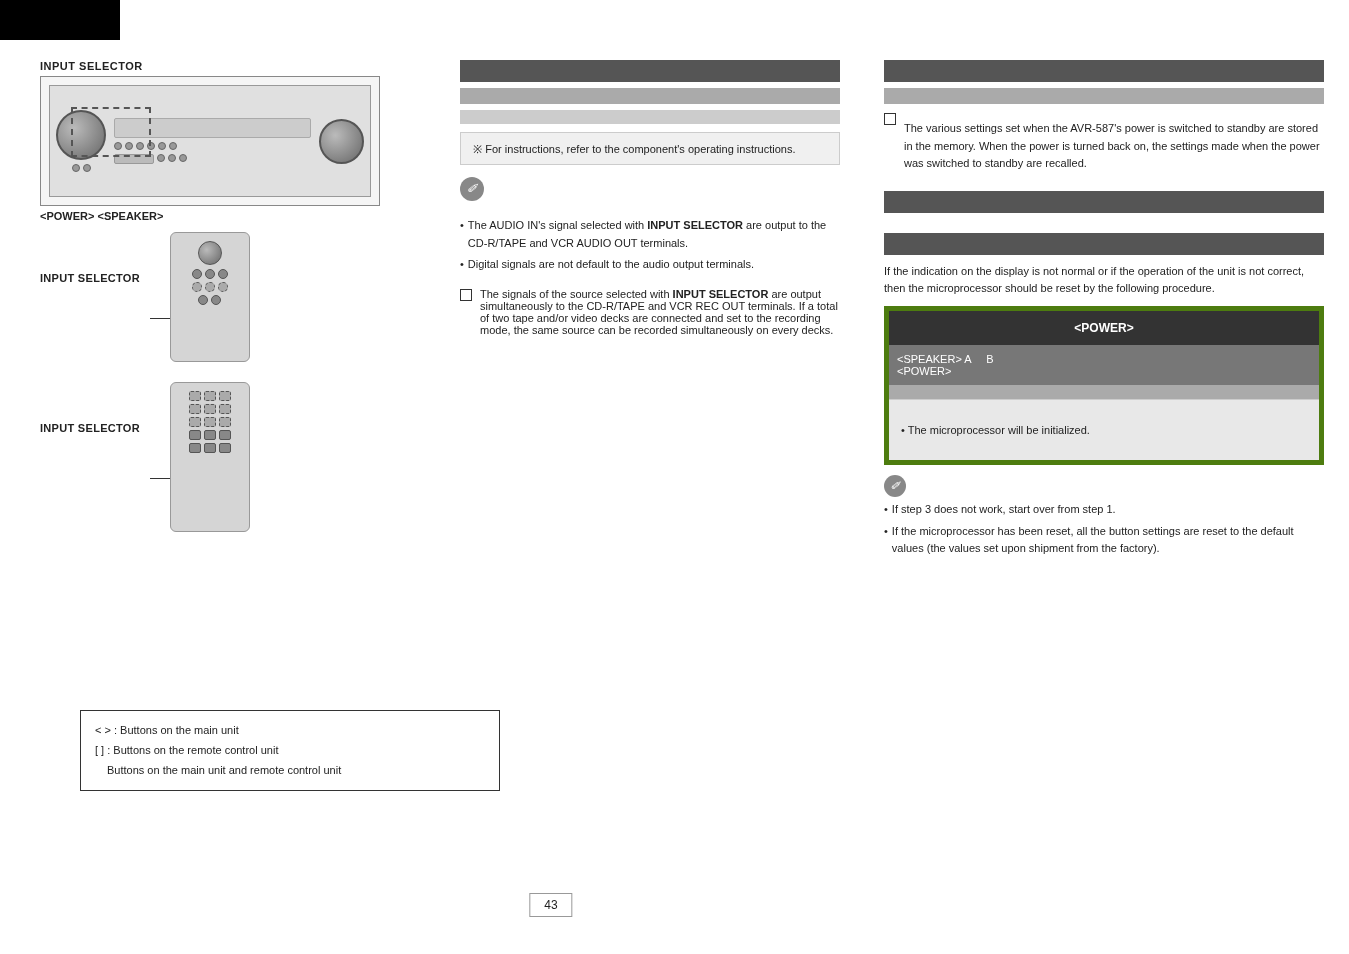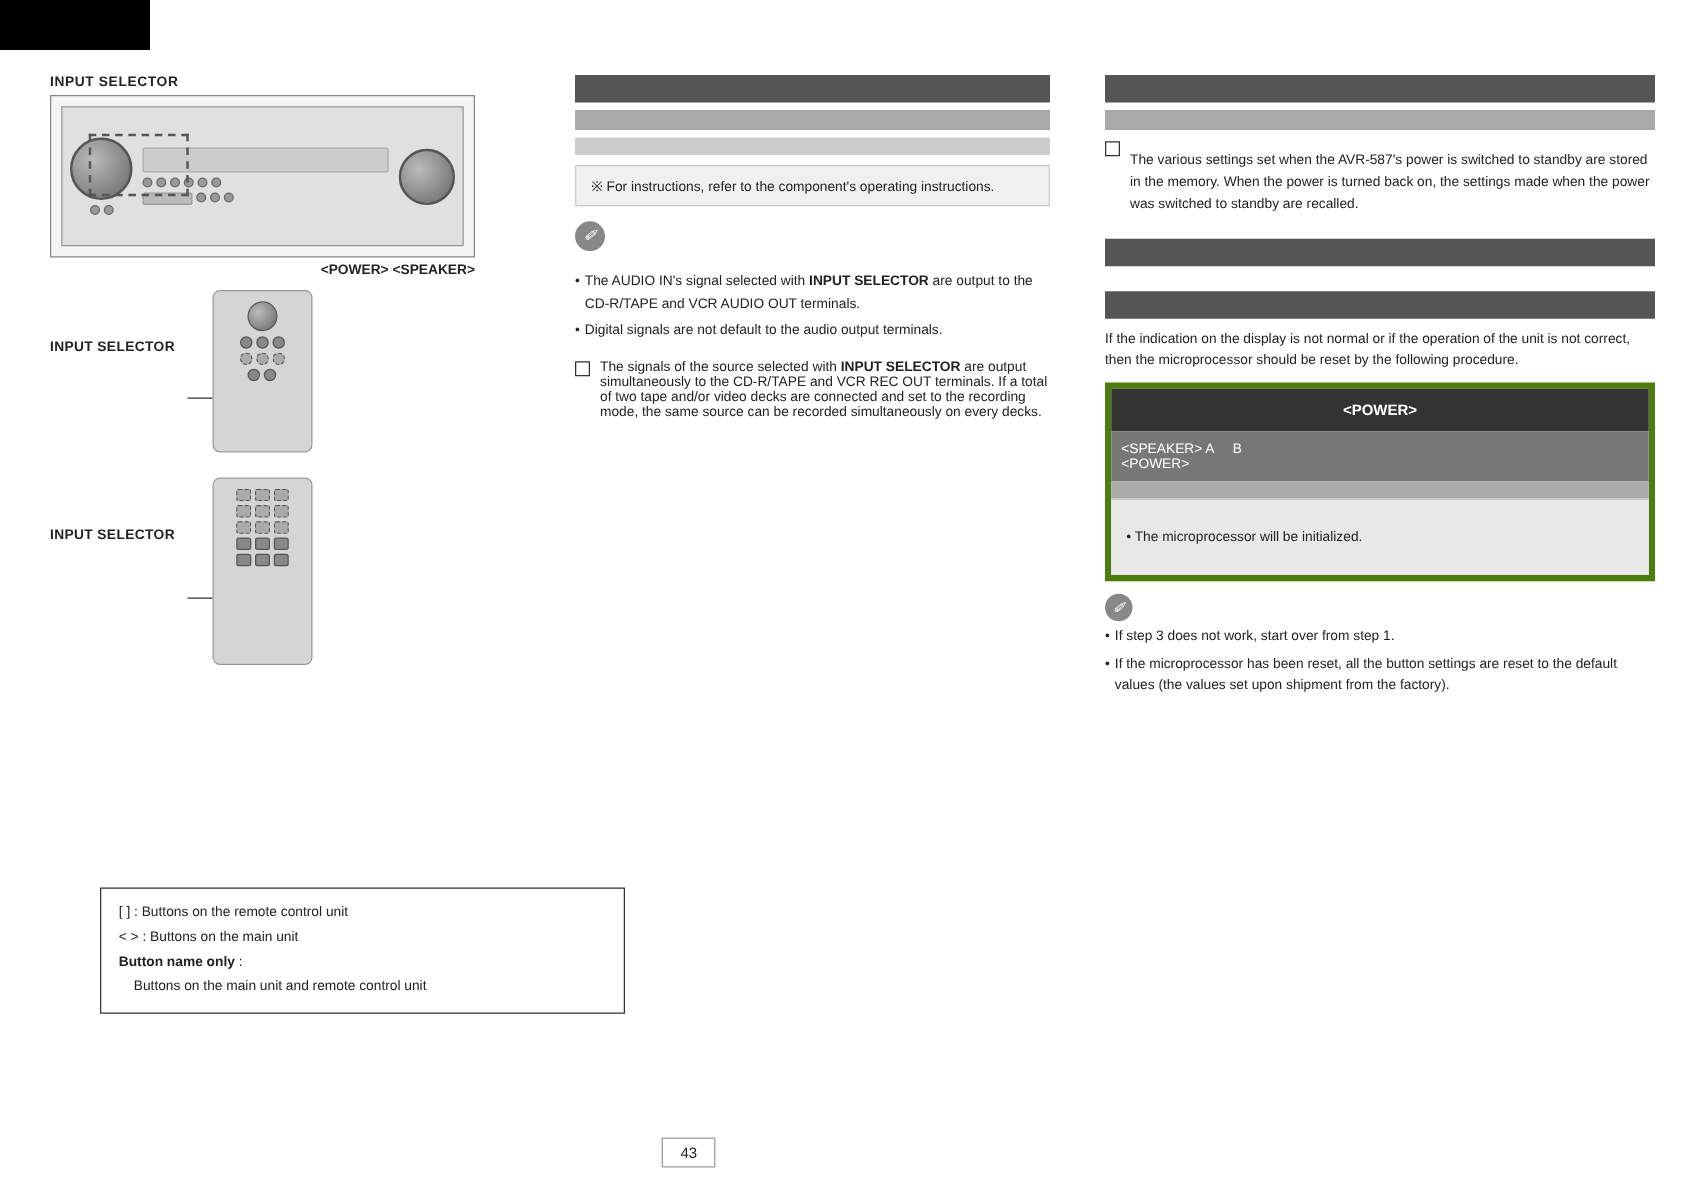--- a/index.html
+++ b/index.html
@@ -94,21 +94,21 @@
     .unit-right-circle {
       width: 45px; height: 45px;
       border-radius: 50%;
       background: radial-gradient(circle at 35% 35%, #bbb, #666);
       border: 2px solid #555;
     }
 
     .power-speaker-label {
       font-size: 11px;
       font-weight: bold;
-      text-align: right;
+      text-align: left;
       margin-top: 4px;
       margin-bottom: 4px;
       width: 340px;
     }
 
     
     .remote-section {
       display: flex;
       flex-direction: column;
       gap: 20px;
@@ -351,21 +351,21 @@
       color: #fff;
       text-align: center;
       line-height: 22px;
       font-size: 12px;
       font-style: italic;
       margin-bottom: 4px;
     }
 
     .page-num-box {
       position: absolute;
-      bottom: 20px;
+      bottom: 37px;
       left: 50%;
       transform: translateX(-50%);
       border: 1px solid #999;
       padding: 4px 14px;
       font-size: 12px;
     }
 
     .black-rect {
       position: absolute;
       top: 0; left: 0;
@@ -479,30 +479,26 @@
             </div>
           </div>
         </div>
       </div>
 
     </div>
 
     <div class="legend-box">
       <div style="line-height:1.8">
         <div>
+          <span>&lt;  &gt;</span>
+          <span>: Buttons on the main unit</span>
+        </div>
+        <div>
           <span>[    ]</span>
           <span>: Buttons on the remote control unit</span>
-        </div>
-        <div>
-          <span>&lt;  &gt;</span>
-          <span>: Buttons on the main unit</span>
-        </div>
-        <div>
-          <span class="legend-bold">Button name only</span>
-          <span> :</span>
         </div>
         <div style="padding-left:12px;">
           <span>Buttons on the main unit and remote control unit</span>
         </div>
       </div>
     </div>
 
   </div>
 
   <div class="mid-col">

